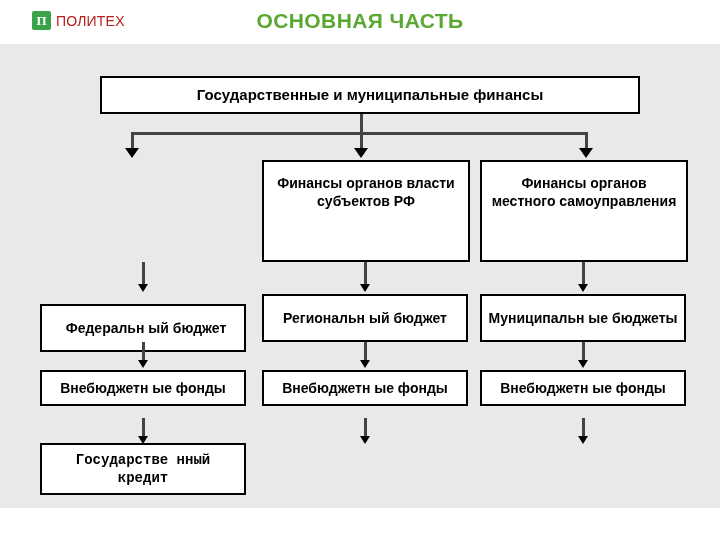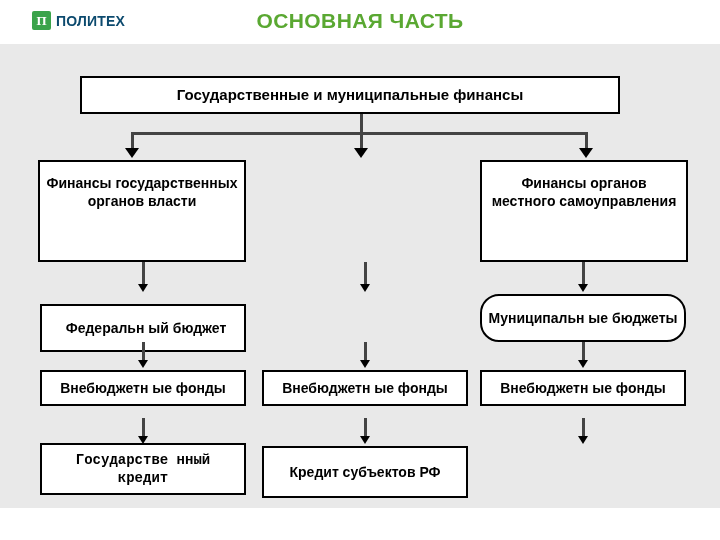--- a/index.html
+++ b/index.html
@@ -40,22 +40,22 @@
     align-items: center;
     justify-content: center;
     color: #ffffff;
     font-size: 13px;
     font-weight: bold;
     line-height: 1;
     font-family: "Liberation Serif", serif;
   }
   .logo-word {
     font-size: 14px;
-    font-weight: bold;
-    color: #0c4a6e;
+    font-weight: normal;
+    color: #b91c1c;
     letter-spacing: 0.2px;
   }
   #slide-title {
     position: absolute;
     left: 0;
     top: 9px;
     width: 720px;
     text-align: center;
     font-size: 21px;
     font-weight: bold;
@@ -90,41 +90,41 @@
     justify-content: center;
     text-align: center;
     font-weight: bold;
     color: #000000;
     line-height: 1.32;
     padding: 2px 6px;
   }
   .node .node-text { display: block; width: 100%; }
 
   #node-root {
-    left: 80px;  top: 32px;
+    left: 100px;  top: 32px;
     width: 540px; height: 38px;
     font-size: 15px;
   }
   .node-lvl2 {
     width: 208px; height: 102px;
     font-size: 14px;
     align-items: flex-start;
     padding-top: 12px;
   }
   #node-gov-bodies   { left: 38px;  top: 116px; }
   #node-subject-bodies { left: 262px; top: 116px; }
   #node-local-bodies { left: 480px; top: 116px; }
 
   .node-lvl3 {
     width: 206px; height: 48px;
     font-size: 14px;
   }
   #node-federal-budget  { left: 40px;  top: 260px; padding-left: 12px; }
   #node-regional-budget { left: 262px; top: 250px; }
-  #node-municipal-budgets { left: 480px; top: 250px; border-radius: 19px; }
+  #node-municipal-budgets { left: 480px; top: 250px; }
 
   .node-lvl4 {
     width: 206px; height: 36px;
     font-size: 14px;
   }
   #node-extrabudget-1 { left: 40px;  top: 326px; }
   #node-extrabudget-2 { left: 262px; top: 326px; }
   #node-extrabudget-3 { left: 480px; top: 326px; }
 
   .node-lvl5 {
@@ -215,37 +215,40 @@
 
     <div class="conn conn-v" id="trunk-root"></div>
     <div class="conn conn-h" id="bus-main"></div>
     <div class="conn conn-v" id="drop-col1"></div>
     <div class="conn conn-v" id="drop-col2"></div>
     <div class="conn conn-v" id="drop-col3"></div>
     <div class="arrow-head" id="ah-col1"></div>
     <div class="arrow-head" id="ah-col2"></div>
     <div class="arrow-head" id="ah-col3"></div>
 
-    <div class="node node-lvl2" id="node-gov-bodies">
-      <span class="node-text">Финансы государственных органов власти</span>
+    <div class="node node-lvl2" id="node-subject-bodies">
+      <span class="node-text">Финансы органов власти субъектов РФ</span>
     </div>
     <div class="node node-lvl2" id="node-local-bodies">
       <span class="node-text">Финансы органов местного самоуправления</span>
     </div>
 
     <div class="conn conn-v" id="drop-23-c1"></div>
     <div class="conn conn-v" id="drop-23-c2"></div>
     <div class="conn conn-v" id="drop-23-c3"></div>
     <div class="arrow-head small" id="ah-23-c1"></div>
     <div class="arrow-head small" id="ah-23-c2"></div>
     <div class="arrow-head small" id="ah-23-c3"></div>
 
     <div class="node node-lvl3" id="node-federal-budget">
       <span class="node-text">Федеральн ый бюджет</span>
     </div>
+    <div class="node node-lvl3" id="node-regional-budget">
+      <span class="node-text">Региональн ый бюджет</span>
+    </div>
     <div class="node node-lvl3" id="node-municipal-budgets">
       <span class="node-text">Муниципальн ые бюджеты</span>
     </div>
 
     <div class="conn conn-v" id="drop-34-c1"></div>
     <div class="conn conn-v" id="drop-34-c2"></div>
     <div class="conn conn-v" id="drop-34-c3"></div>
     <div class="arrow-head small" id="ah-34-c1"></div>
     <div class="arrow-head small" id="ah-34-c2"></div>
     <div class="arrow-head small" id="ah-34-c3"></div>
@@ -263,18 +266,15 @@
     <div class="conn conn-v" id="drop-45-c1"></div>
     <div class="conn conn-v" id="drop-45-c2"></div>
     <div class="conn conn-v" id="drop-45-c3"></div>
     <div class="arrow-head small" id="ah-45-c1"></div>
     <div class="arrow-head small" id="ah-45-c2"></div>
     <div class="arrow-head small" id="ah-45-c3"></div>
 
     <div class="node node-lvl5" id="node-state-credit">
       <span class="node-text">Государстве нный кредит</span>
     </div>
-    <div class="node node-lvl5" id="node-subject-credit">
-      <span class="node-text">Кредит субъектов РФ</span>
-    </div>
 
   </div>
 </div>
 
 </body></html>

